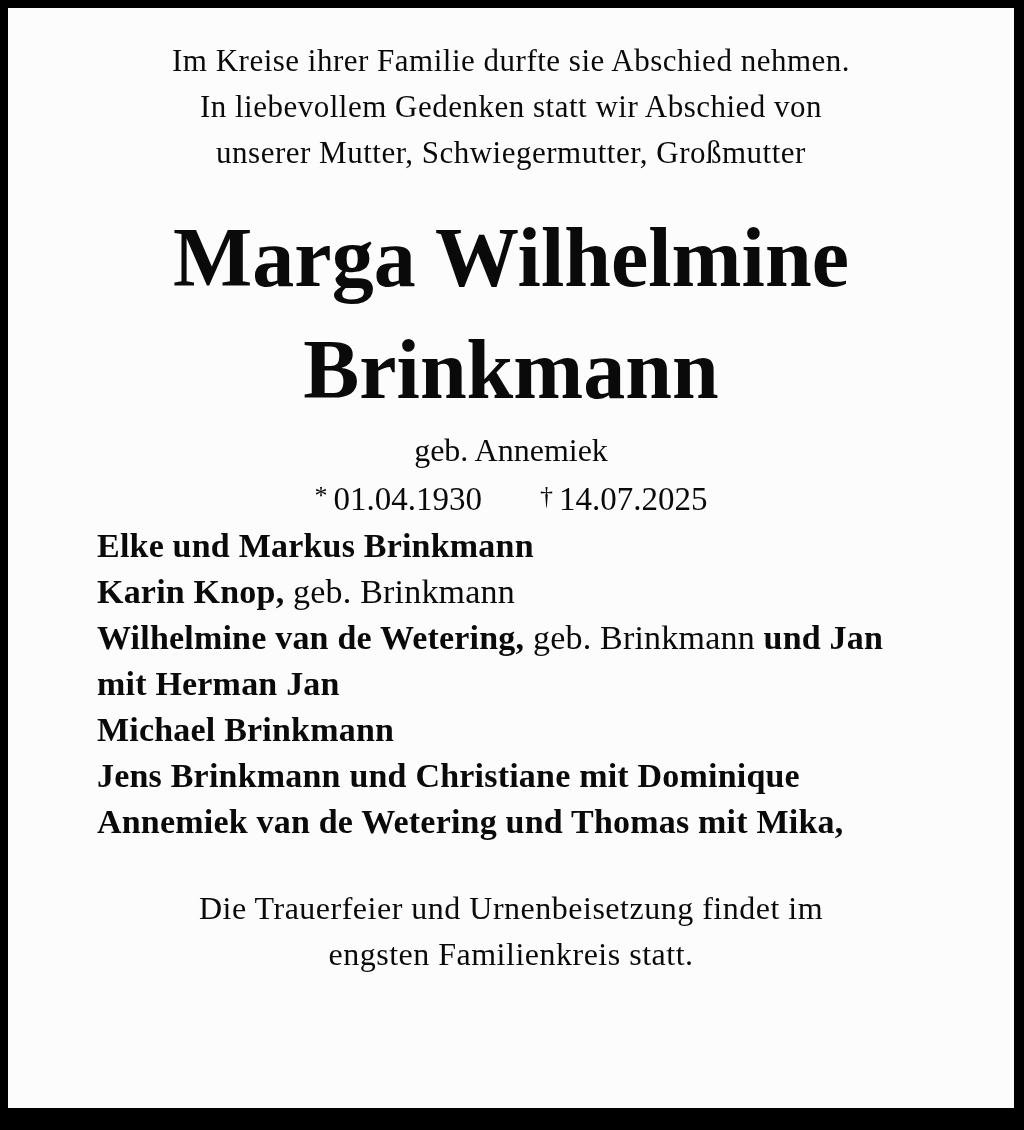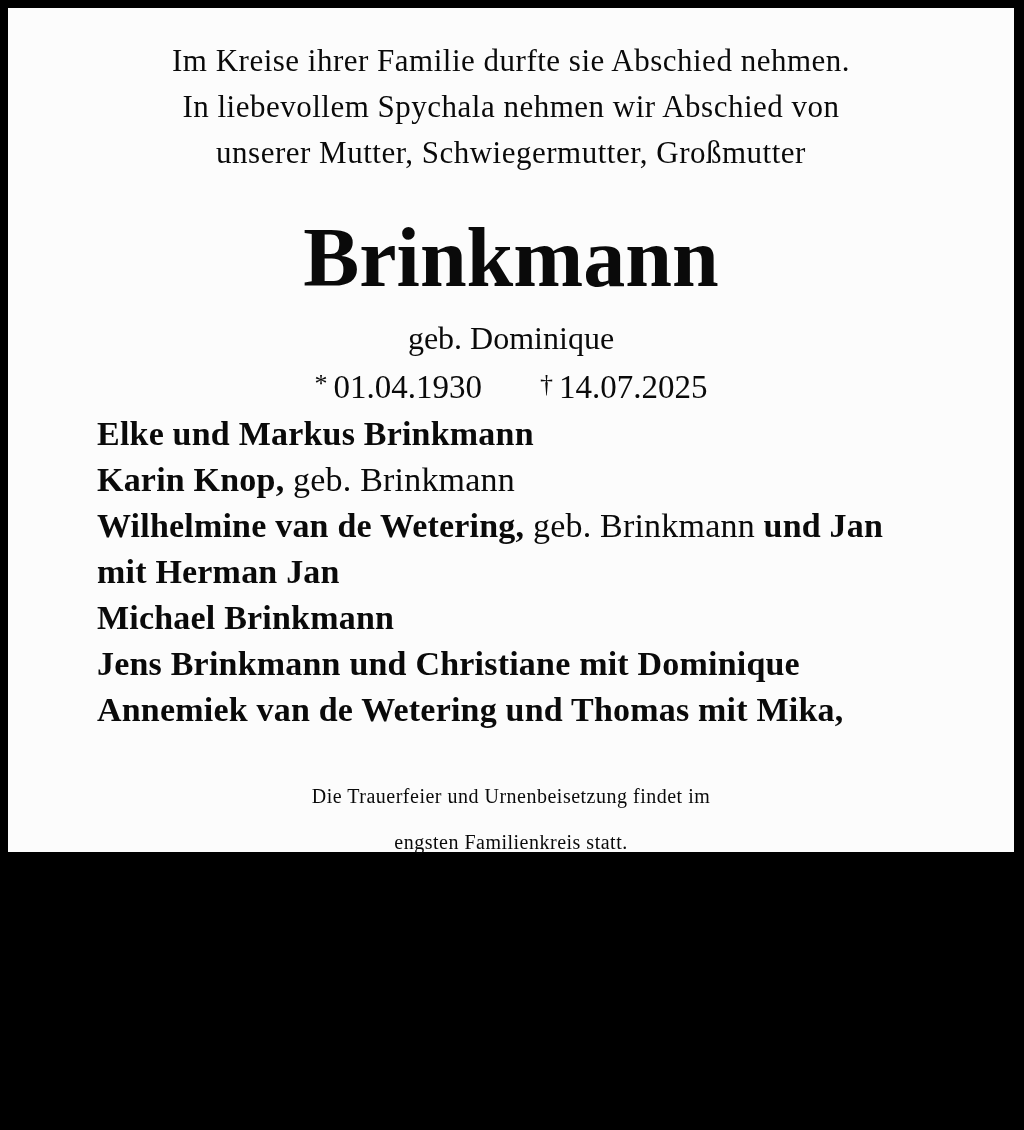--- a/index.html
+++ b/index.html
@@ -11,21 +11,21 @@
     height: 1130px;
     background: #000000;
     font-family: "Liberation Serif", "DejaVu Serif", serif;
     overflow: hidden;
   }
   .page {
     position: absolute;
     left: 8px;
     top: 8px;
     width: 1006px;
-    height: 844px;
+    height: 1100px;
     background: #fcfcfc;
     color: #0a0a0a;
     box-sizing: border-box;
   }
   .intro {
     padding-top: 30px;
     text-align: center;
     font-size: 31px;
     line-height: 46px;
     letter-spacing: 0.5px;
@@ -68,41 +68,42 @@
     font-weight: 700;
     letter-spacing: 0.2px;
   }
   .mourners .regular {
     font-weight: 400;
     text-align: center;
   }
   .closing {
     margin-top: 40px;
     text-align: center;
-    font-size: 20px;
+    font-size: 32px;
     line-height: 46px;
     letter-spacing: 0.5px;
   }
 </style>
 </head>
 <body>
 
 <div class="page">
 
   <div class="intro">
     <div>Im Kreise ihrer Familie durfte sie Abschied nehmen.</div>
-    <div>In liebevollem Spychala nehmen wir Abschied von</div>
+    <div>In liebevollem Gedenken statt wir Abschied von</div>
     <div>unserer Mutter, Schwiegermutter, Großmutter</div>
   </div>
 
   <div class="deceased-name">
+    <div>Marga Wilhelmine</div>
     <div>Brinkmann</div>
   </div>
 
-  <div class="maiden">geb. Dominique</div>
+  <div class="maiden">geb. Annemiek</div>
 
   <div class="dates">
     <span class="date-group"><span class="symbol">*</span><span>01.04.1930</span></span><span class="gap"></span><span class="date-group"><span class="symbol">†</span><span>14.07.2025</span></span>
   </div>
 
   <div class="mourners">
     <div><span>Elke und Markus Brinkmann</span><span class="regular"></span><span></span></div>
     <div><span>Karin Knop,</span><span class="regular"> geb. Brinkmann</span><span></span></div>
     <div><span>Wilhelmine van de Wetering,</span><span class="regular"> geb. Brinkmann </span><span>und Jan</span></div>
     <div><span>mit Herman Jan</span><span class="regular"></span><span></span></div>

